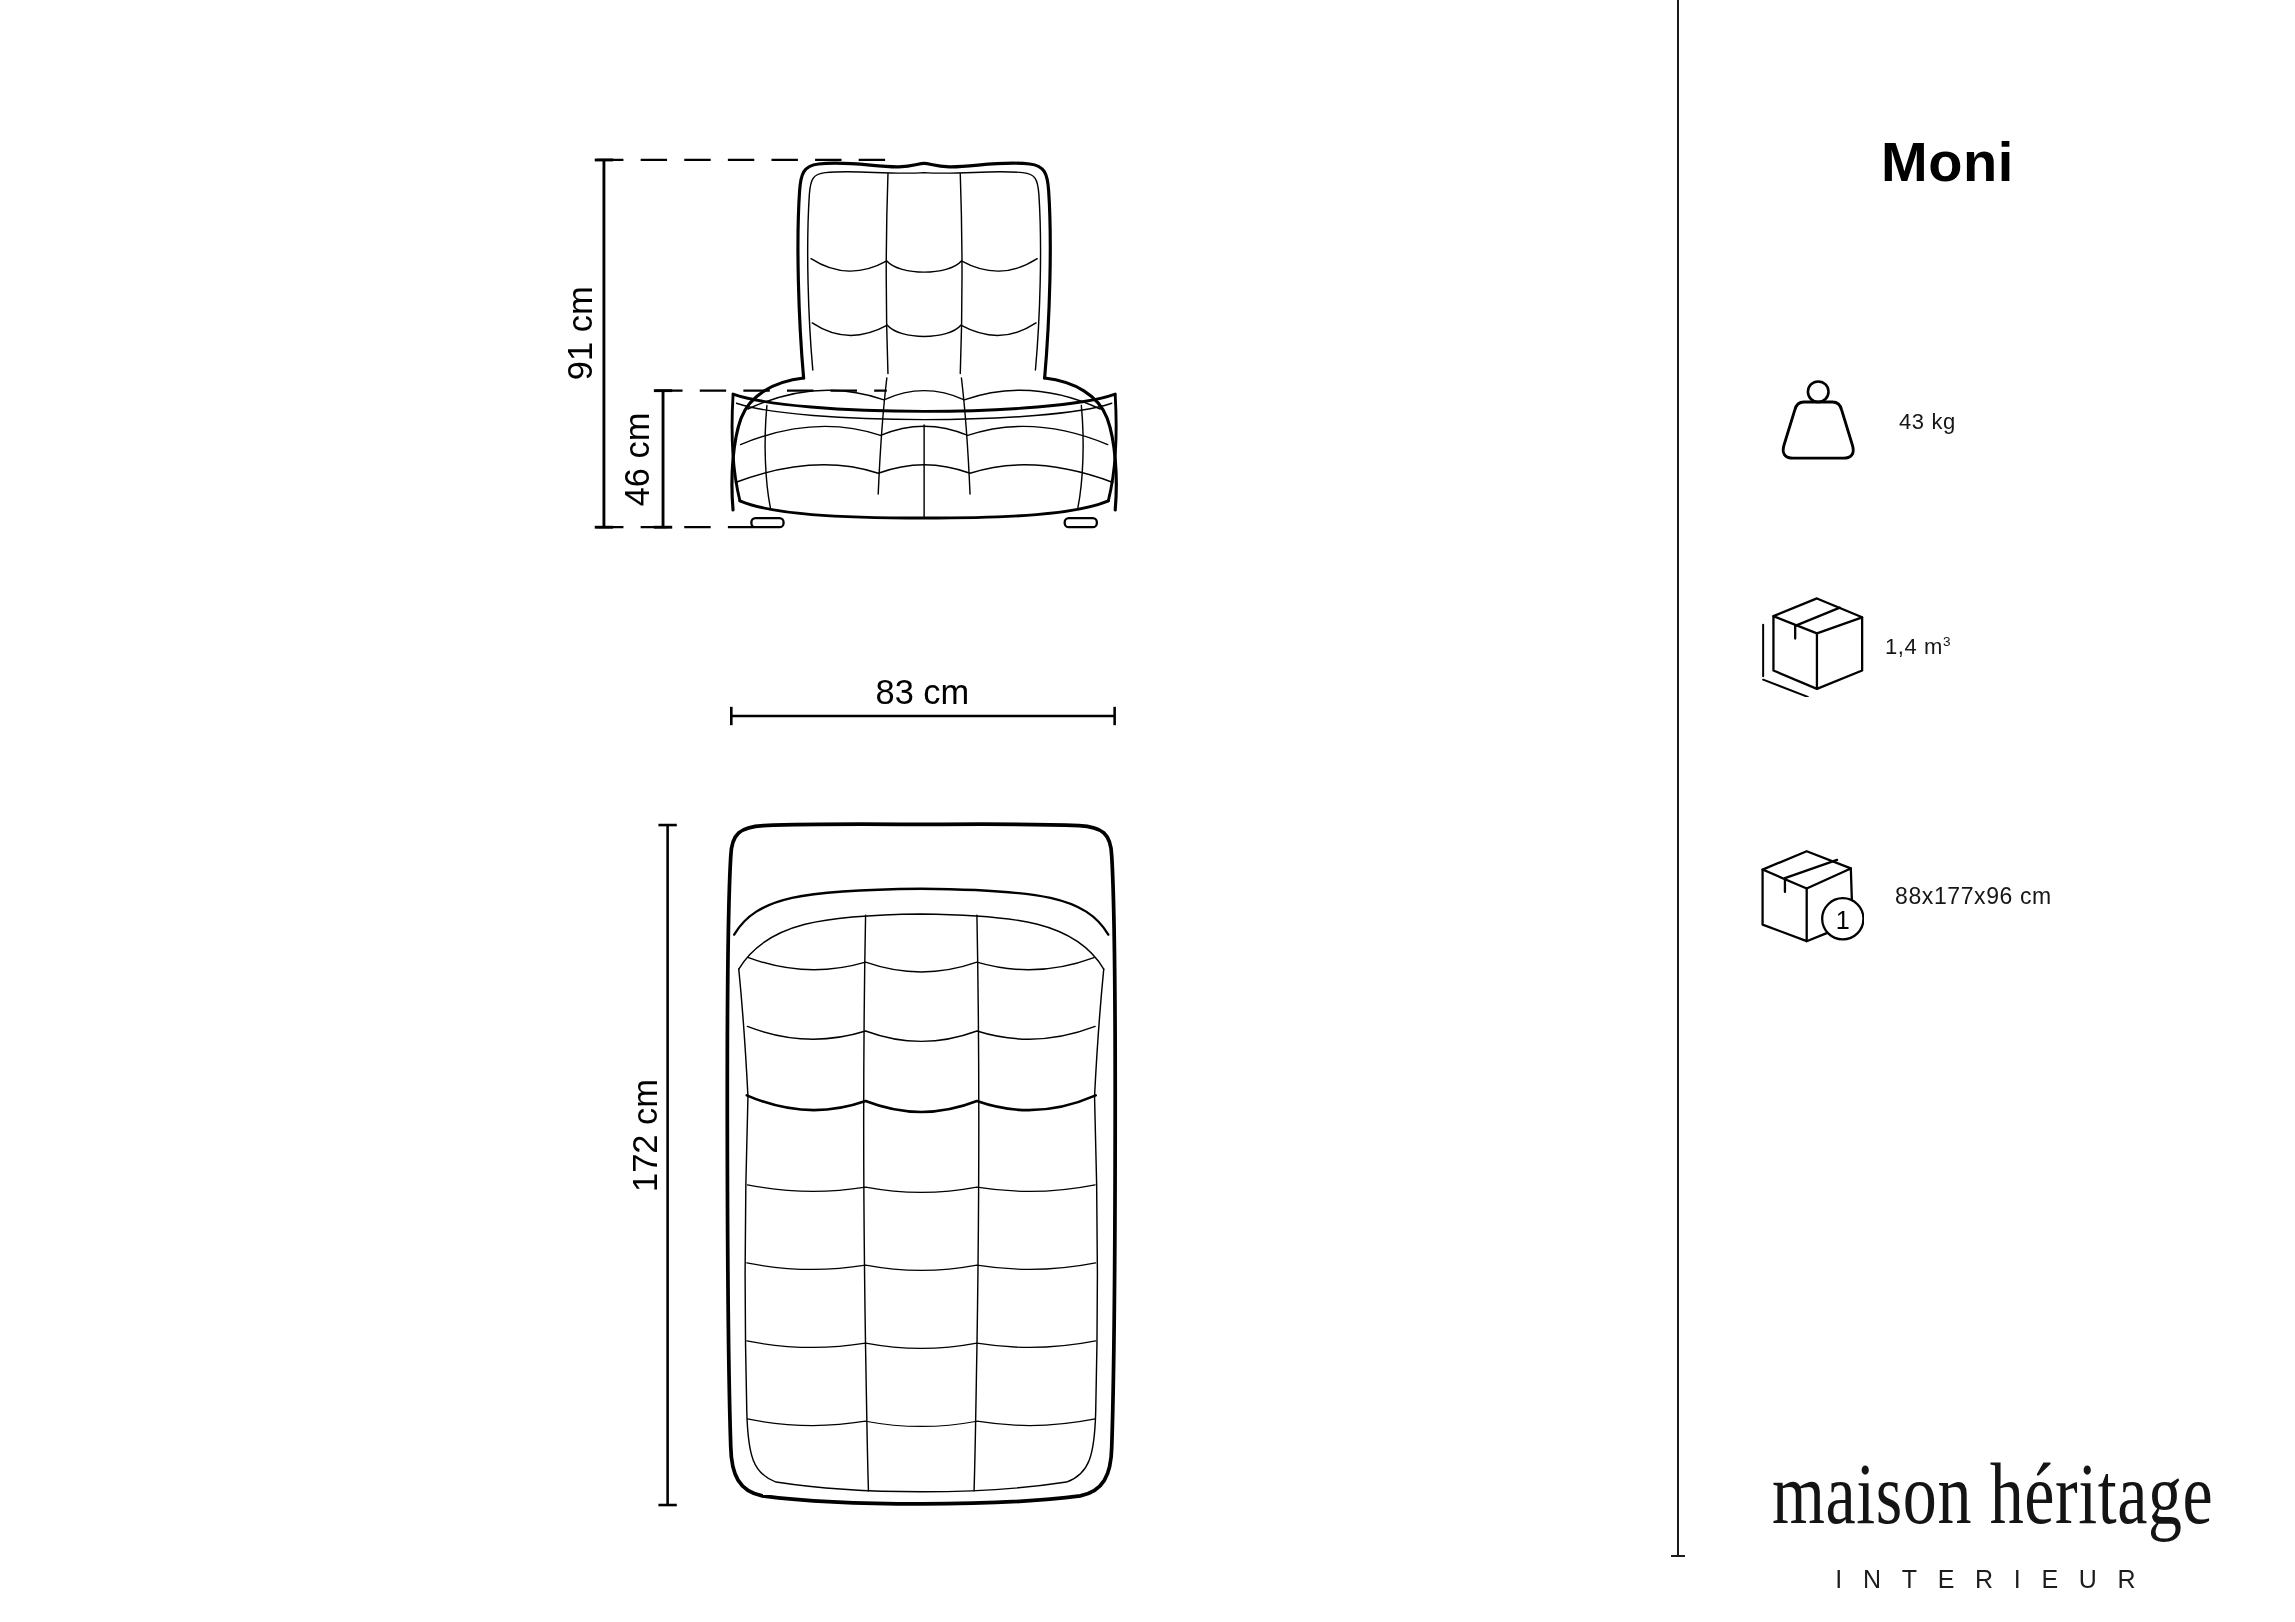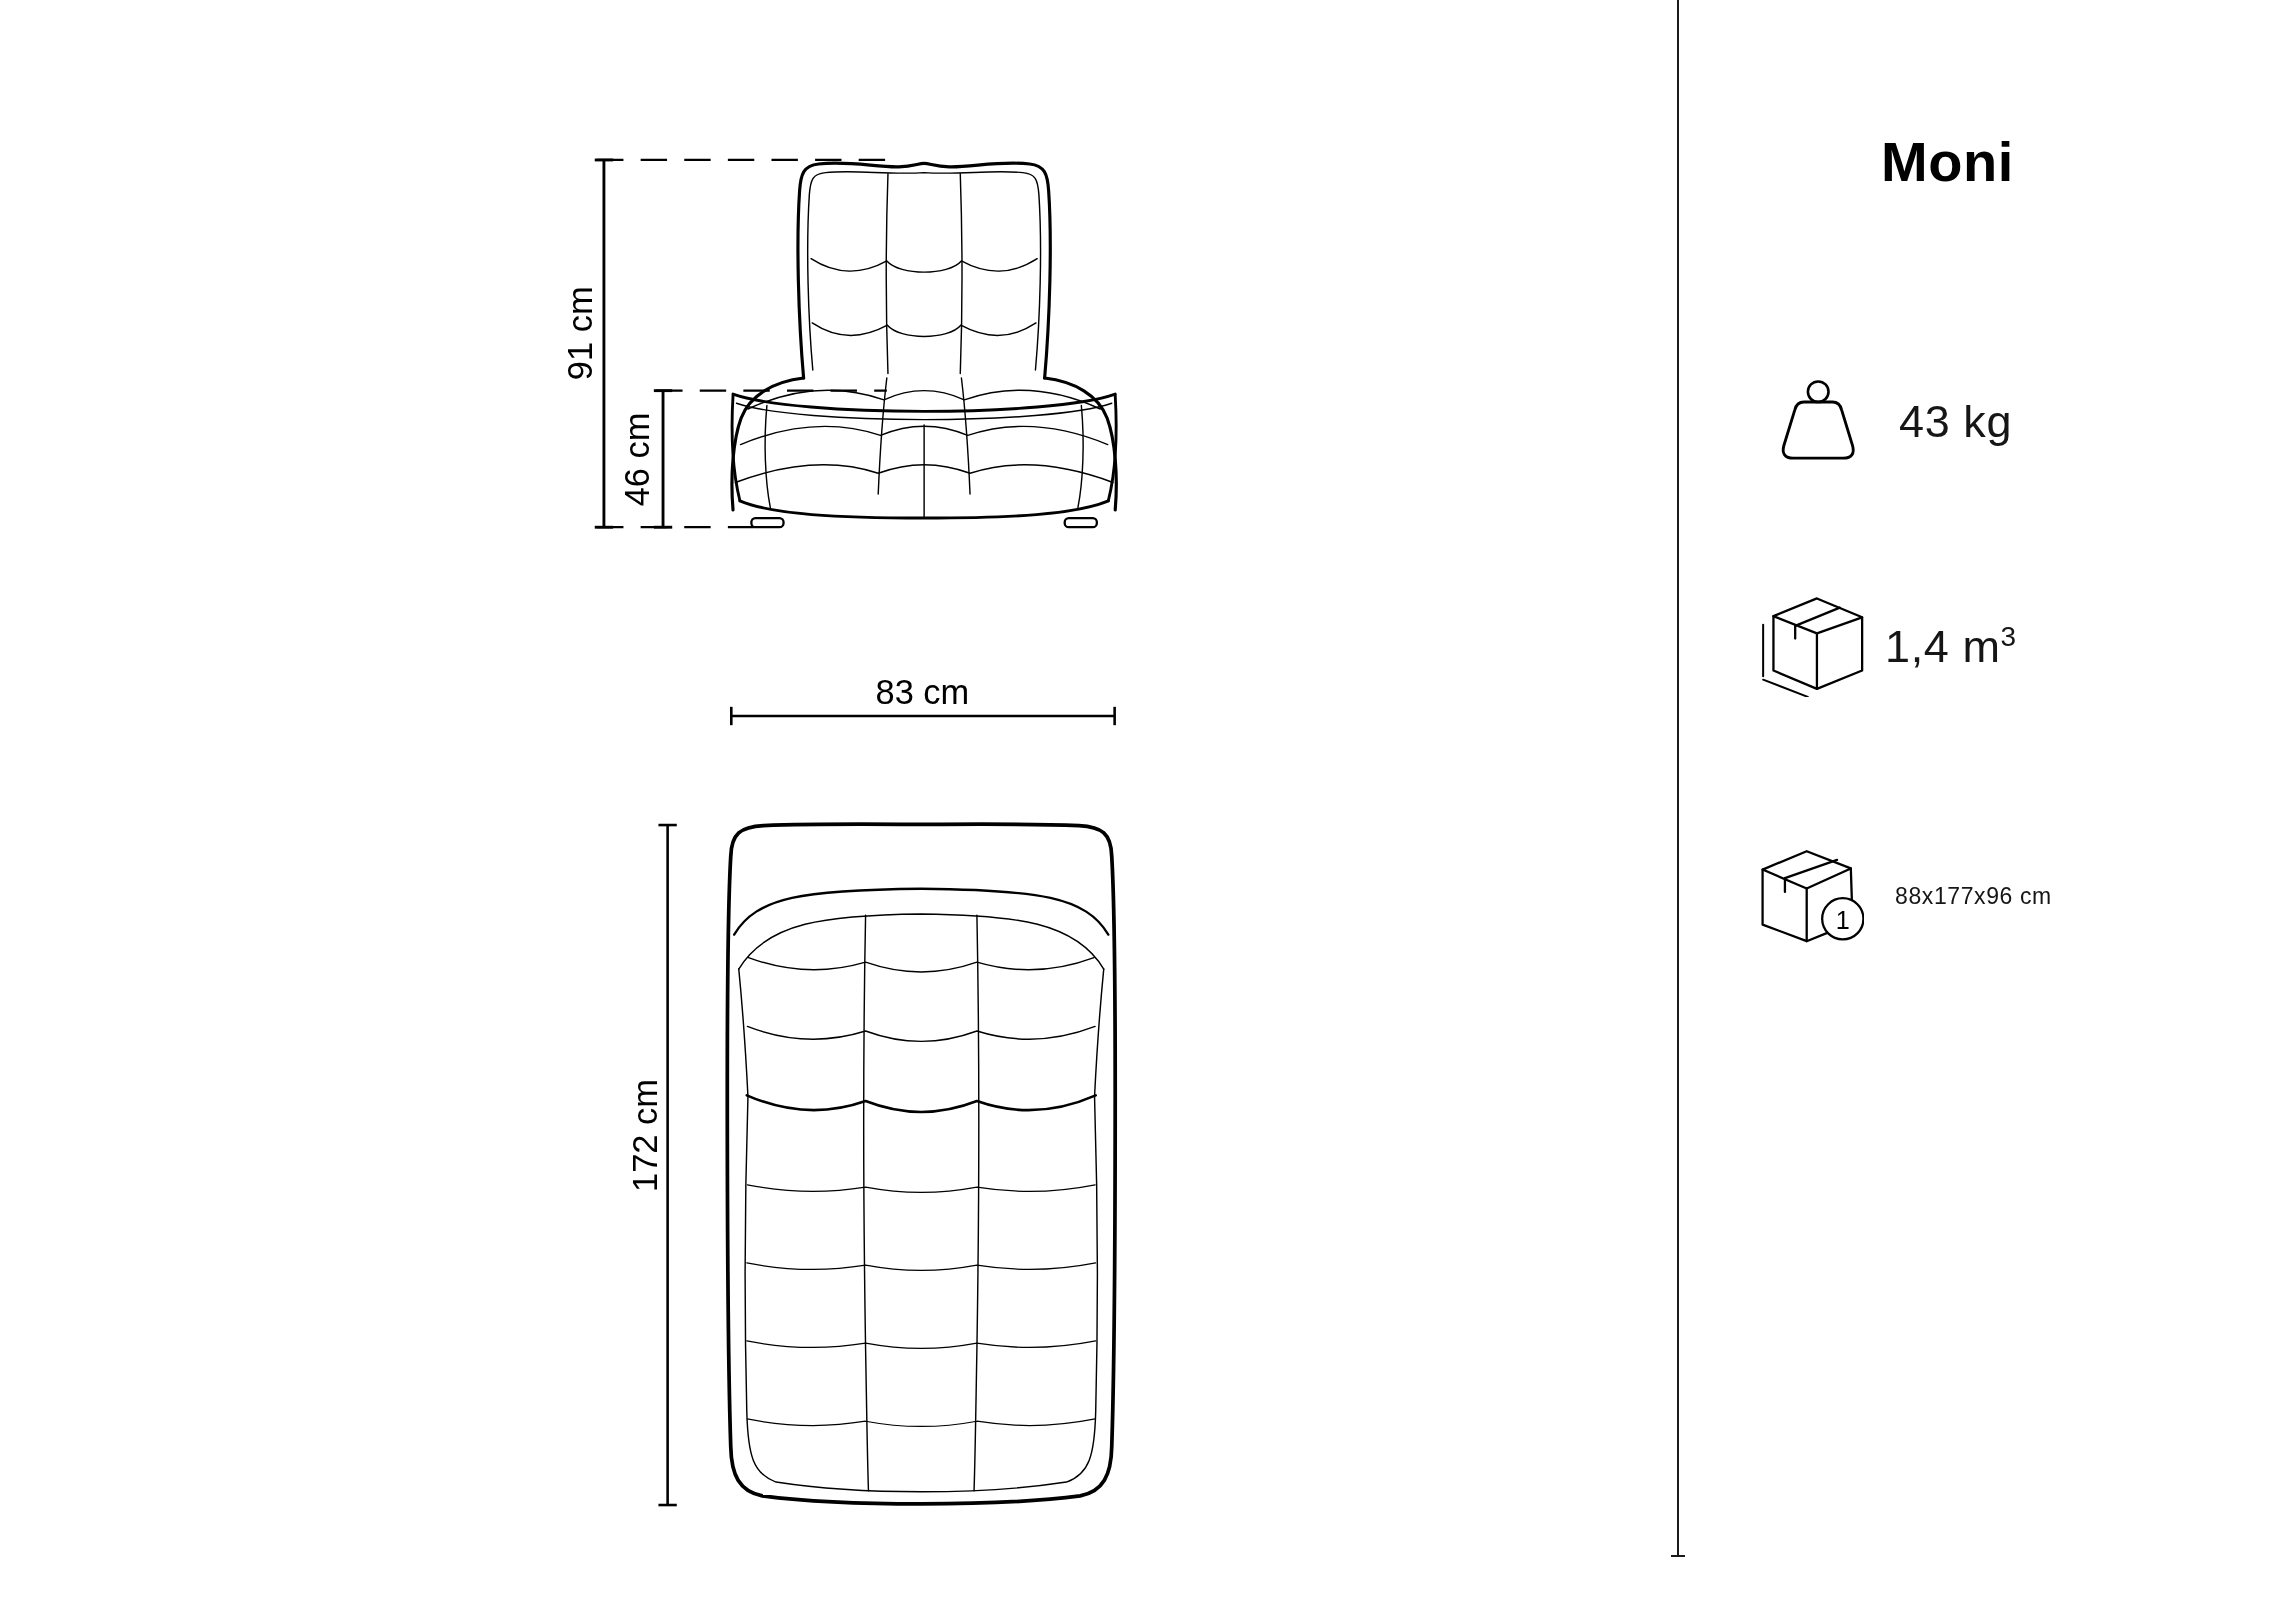--- a/index.html
+++ b/index.html
@@ -12,21 +12,21 @@
   .divider{position:absolute;left:1677px;top:0;width:1.7px;height:1556px;background:#1a1a1a;}
   .divider-tick{position:absolute;left:1671px;top:1555px;width:14.3px;height:2.3px;background:#1a1a1a;}
   .product-title{
     position:absolute;left:1881px;top:134px;font-size:56px;font-weight:bold;
     color:#000;letter-spacing:0.6px;line-height:1;white-space:nowrap;
   }
   .spec-row{position:absolute;display:flex;align-items:center;color:#161616;}
   .spec-row-weight{left:1777px;top:379px;gap:39px;}
   .spec-row-volume{left:1762px;top:596px;gap:20px;}
   .spec-row-package{left:1758px;top:847px;gap:31px;}
-  .spec-value{font-size:45px;white-space:nowrap;letter-spacing:0.6px;}
+  .spec-value{font-size:22px;white-space:nowrap;letter-spacing:0.6px;}
   .spec-row-package .spec-value{font-size:23px;text-align:right;}
   .spec-value sup{font-size:62%;vertical-align:super;line-height:0;}
   .brand{position:absolute;left:1772px;top:1461px;width:427px;text-align:center;color:#141414;}
   .brand-name{
     font-family:"Liberation Serif","DejaVu Serif",serif;font-size:68px;line-height:1;
     letter-spacing:0.6px;transform:scaleY(1.28);transform-origin:50% 60%;white-space:nowrap;
   }
   .brand-sub{
     margin-top:36px;font-size:25px;font-weight:400;letter-spacing:20.7px;text-indent:20.7px;
     color:#1d1d1d;white-space:nowrap;
@@ -180,15 +180,19 @@
         <path d="M 85 164 L 122 149"></path>
         <path d="M 47 54 L 138 22"></path>
         <path d="M 47 54 L 47 78"></path>
       </g>
       <circle cx="148" cy="125" r="36" fill="#ffffff" stroke="#000" stroke-width="4"></circle>
       <text x="148" y="127" text-anchor="middle" dominant-baseline="central" font-size="44" fill="#000">1</text>
     </svg>
     <div class="spec-value">88x177x96 cm</div>
   </div>
 
+  <div class="brand">
+    <div class="brand-name">maison héritage</div>
+    <div class="brand-sub">INTERIEUR</div>
+  </div>
 
 </div>
 
 
 </body></html>

